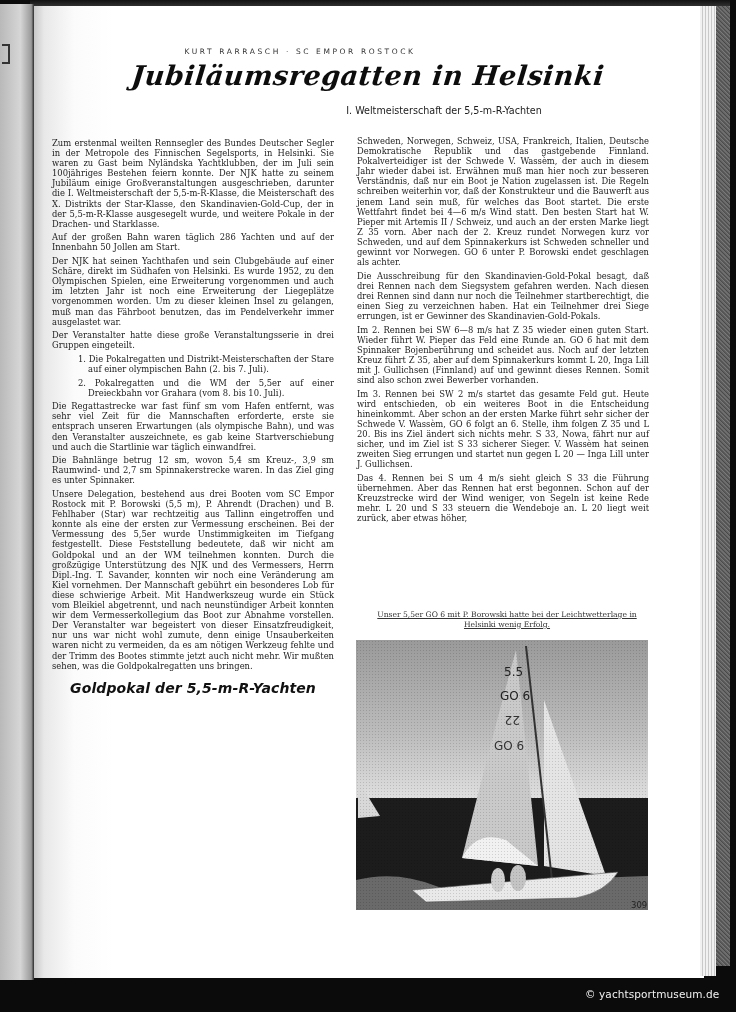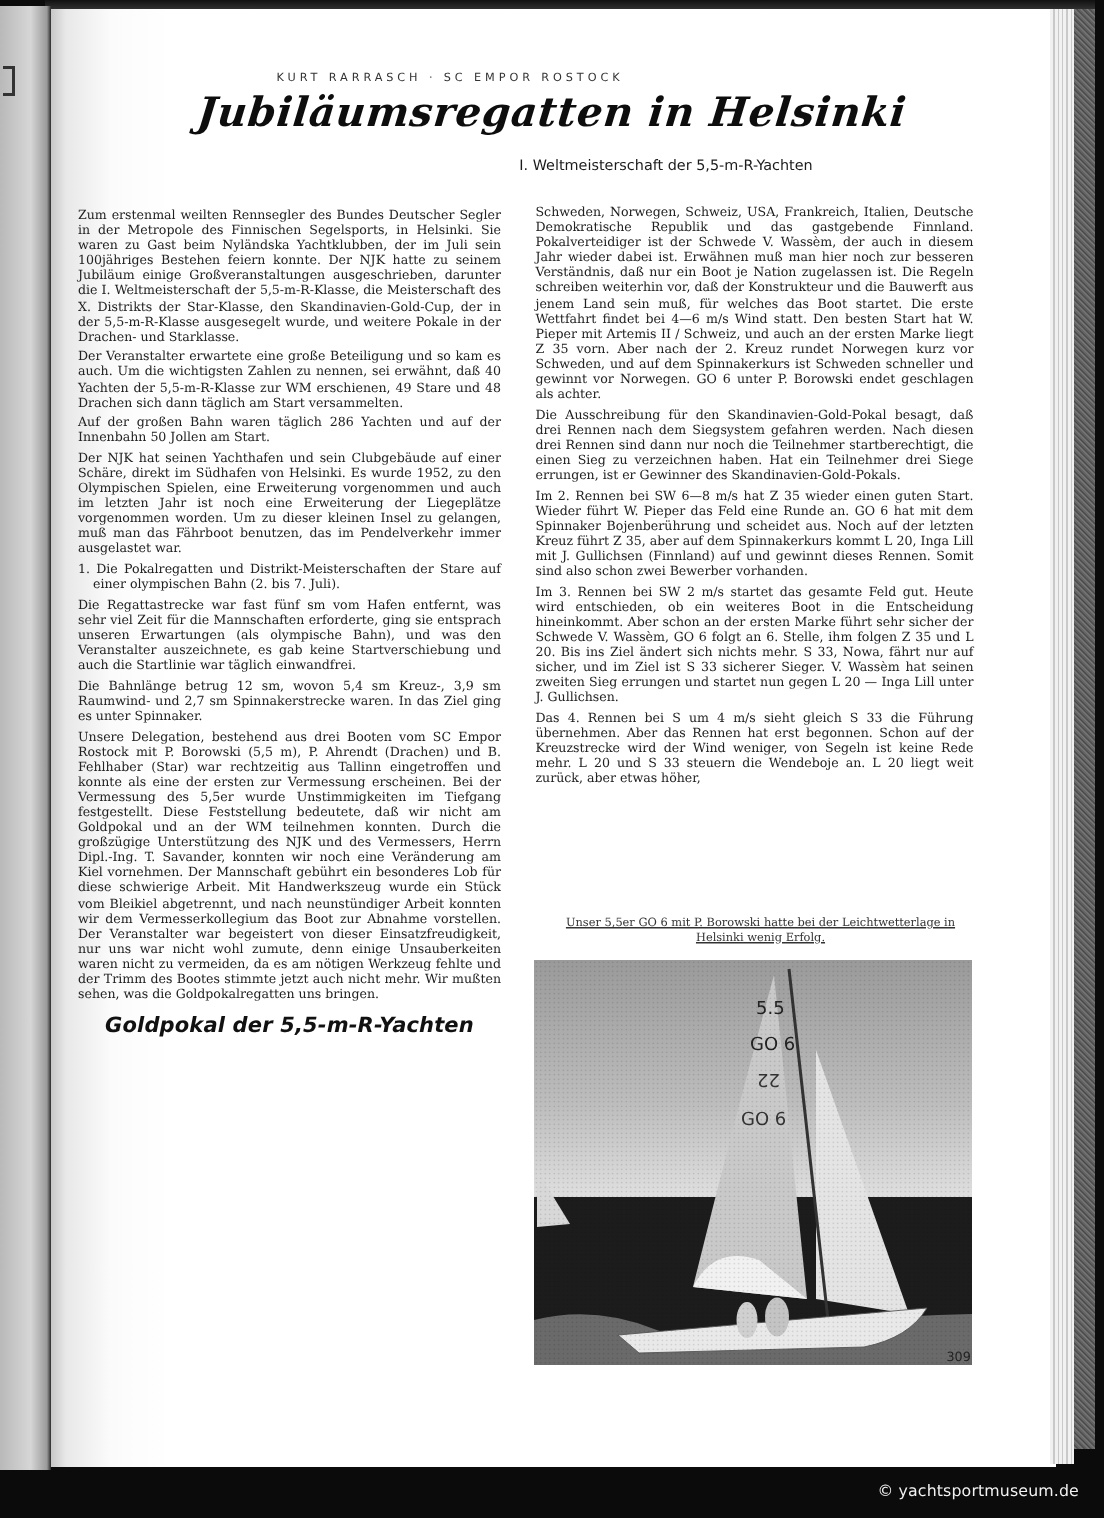--- a/index.html
+++ b/index.html
@@ -28,21 +28,21 @@
   .subtitle { position: absolute; left: 0; top: 105px; width: 736px; text-align: center; padding-left: 120px;
     font-family: "DejaVu Sans", sans-serif; font-size: 9.6px; color: #1b1b1b; margin-left: 16px; }
 
   
   .col { position: absolute; font-family: "DejaVu Serif", serif; font-size: 8.4px; line-height: 10.1px;
     color: #222; text-align: justify; hyphens: manual; }
   .col-left { left: 52px; top: 138px; width: 282px; }
   .col-right { left: 357px; top: 136px; width: 292px; }
   .col p { margin-bottom: 3.5px; }
   .col ol { list-style: none; margin-bottom: 3.5px; }
-  .col li { padding-left: 10px; text-indent: -10px; margin-bottom: 3.5px; }
+  .col li { padding-left: 10px; text-indent: -10px; margin-bottom: 3.5px; margin-left: 26px; }
   .section-heading { font-family: "DejaVu Sans", sans-serif; font-size: 14px; text-align: center;
     margin: 12px 0 7px 0; color: #111; letter-spacing: 0.1px; font-style: italic; }
   .caption { position: absolute; left: 362px; top: 610px; width: 290px; text-align: center;
     font-family: "DejaVu Serif", serif; font-size: 7.6px; line-height: 9.5px; color: #333; text-decoration: underline; }
 
   
   .photo { position: absolute; left: 356px; top: 640px; width: 292px; height: 270px; overflow: hidden;
     background: #8d8d8d; }
   .photo svg { width: 100%; height: 100%; display: block; }
 
@@ -61,27 +61,28 @@
 <div class="page"></div>
 <div class="right-page-stack"></div>
 <div class="right-cover"></div>
 
 <div class="byline">KURT RARRASCH · SC EMPOR ROSTOCK</div>
 <h1 class="title">Jubiläumsregatten in Helsinki</h1>
 <div class="subtitle">I. Weltmeisterschaft der 5,5-m-R-Yachten</div>
 
 <div class="col col-left">
   <p>Zum erstenmal weilten Rennsegler des Bundes Deutscher Segler in der Metropole des Finnischen Segelsports, in Helsinki. Sie waren zu Gast beim Nyländska Yachtklubben, der im Juli sein 100jähriges Bestehen feiern konnte. Der NJK hatte zu seinem Jubiläum einige Großveranstaltungen ausgeschrieben, darunter die I. Weltmeisterschaft der 5,5-m-R-Klasse, die Meisterschaft des X. Distrikts der Star-Klasse, den Skandinavien-Gold-Cup, der in der 5,5-m-R-Klasse ausgesegelt wurde, und weitere Pokale in der Drachen- und Starklasse.</p>
-  <p>Der Veranstalter erwartete eine große Beteiligung und so kam es auch. Um die wichtigsten Zahlen zu nennen, sei erwähnt, daß 40 Yachten der 5,5-m-R-Klasse zur WM erschienen, 49 Stare und 48 Drachen sich dann täglich am Start versammelten.</p>
   <p>Auf der großen Bahn waren täglich 286 Yachten und auf der Innenbahn 50 Jollen am Start.</p>
   <p>Der NJK hat seinen Yachthafen und sein Clubgebäude auf einer Schäre, direkt im Südhafen von Helsinki. Es wurde 1952, zu den Olympischen Spielen, eine Erweiterung vorgenommen und auch im letzten Jahr ist noch eine Erweiterung der Liegeplätze vorgenommen worden. Um zu dieser kleinen Insel zu gelangen, muß man das Fährboot benutzen, das im Pendelverkehr immer ausgelastet war.</p>
+  <p>Der Veranstalter hatte diese große Veranstaltungsserie in drei Gruppen eingeteilt.</p>
   <ol>
     <li>1. Die Pokalregatten und Distrikt-Meisterschaften der Stare auf einer olympischen Bahn (2. bis 7. Juli).</li>
+    <li>2. Pokalregatten und die WM der 5,5er auf einer Dreieckbahn vor Grahara (vom 8. bis 10. Juli).</li>
   </ol>
-  <p>Die Regattastrecke war fast fünf sm vom Hafen entfernt, was sehr viel Zeit für die Mannschaften erforderte, ging sie entsprach unseren Erwartungen (als olympische Bahn), und was den Veranstalter auszeichnete, es gab keine Startverschiebung und auch die Startlinie war täglich einwandfrei.</p>
+  <p>Die Regattastrecke war fast fünf sm vom Hafen entfernt, was sehr viel Zeit für die Mannschaften erforderte, erste sie entsprach unseren Erwartungen (als olympische Bahn), und was den Veranstalter auszeichnete, es gab keine Startverschiebung und auch die Startlinie war täglich einwandfrei.</p>
   <p>Die Bahnlänge betrug 12 sm, wovon 5,4 sm Kreuz-, 3,9 sm Raumwind- und 2,7 sm Spinnakerstrecke waren. In das Ziel ging es unter Spinnaker.</p>
   <p>Unsere Delegation, bestehend aus drei Booten vom SC Empor Rostock mit P. Borowski (5,5 m), P. Ahrendt (Drachen) und B. Fehlhaber (Star) war rechtzeitig aus Tallinn eingetroffen und konnte als eine der ersten zur Vermessung erscheinen. Bei der Vermessung des 5,5er wurde Unstimmigkeiten im Tiefgang festgestellt. Diese Feststellung bedeutete, daß wir nicht am Goldpokal und an der WM teilnehmen konnten. Durch die großzügige Unterstützung des NJK und des Vermessers, Herrn Dipl.-Ing. T. Savander, konnten wir noch eine Veränderung am Kiel vornehmen. Der Mannschaft gebührt ein besonderes Lob für diese schwierige Arbeit. Mit Handwerkszeug wurde ein Stück vom Bleikiel abgetrennt, und nach neunstündiger Arbeit konnten wir dem Vermesserkollegium das Boot zur Abnahme vorstellen. Der Veranstalter war begeistert von dieser Einsatzfreudigkeit, nur uns war nicht wohl zumute, denn einige Unsauberkeiten waren nicht zu vermeiden, da es am nötigen Werkzeug fehlte und der Trimm des Bootes stimmte jetzt auch nicht mehr. Wir mußten sehen, was die Goldpokalregatten uns bringen.</p>
   <h2 class="section-heading">Goldpokal der 5,5-m-R-Yachten</h2>
 </div>
 
 <div class="col col-right">
   <p>Schweden, Norwegen, Schweiz, USA, Frankreich, Italien, Deutsche Demokratische Republik und das gastgebende Finnland. Pokalverteidiger ist der Schwede V. Wassèm, der auch in diesem Jahr wieder dabei ist. Erwähnen muß man hier noch zur besseren Verständnis, daß nur ein Boot je Nation zugelassen ist. Die Regeln schreiben weiterhin vor, daß der Konstrukteur und die Bauwerft aus jenem Land sein muß, für welches das Boot startet. Die erste Wettfahrt findet bei 4—6 m/s Wind statt. Den besten Start hat W. Pieper mit Artemis II / Schweiz, und auch an der ersten Marke liegt Z 35 vorn. Aber nach der 2. Kreuz rundet Norwegen kurz vor Schweden, und auf dem Spinnakerkurs ist Schweden schneller und gewinnt vor Norwegen. GO 6 unter P. Borowski endet geschlagen als achter.</p>
   <p>Die Ausschreibung für den Skandinavien-Gold-Pokal besagt, daß drei Rennen nach dem Siegsystem gefahren werden. Nach diesen drei Rennen sind dann nur noch die Teilnehmer startberechtigt, die einen Sieg zu verzeichnen haben. Hat ein Teilnehmer drei Siege errungen, ist er Gewinner des Skandinavien-Gold-Pokals.</p>
   <p>Im 2. Rennen bei SW 6—8 m/s hat Z 35 wieder einen guten Start. Wieder führt W. Pieper das Feld eine Runde an. GO 6 hat mit dem Spinnaker Bojenberührung und scheidet aus. Noch auf der letzten Kreuz führt Z 35, aber auf dem Spinnakerkurs kommt L 20, Inga Lill mit J. Gullichsen (Finnland) auf und gewinnt dieses Rennen. Somit sind also schon zwei Bewerber vorhanden.</p>
   <p>Im 3. Rennen bei SW 2 m/s startet das gesamte Feld gut. Heute wird entschieden, ob ein weiteres Boot in die Entscheidung hineinkommt. Aber schon an der ersten Marke führt sehr sicher der Schwede V. Wassèm, GO 6 folgt an 6. Stelle, ihm folgen Z 35 und L 20. Bis ins Ziel ändert sich nichts mehr. S 33, Nowa, fährt nur auf sicher, und im Ziel ist S 33 sicherer Sieger. V. Wassèm hat seinen zweiten Sieg errungen und startet nun gegen L 20 — Inga Lill unter J. Gullichsen.</p>

